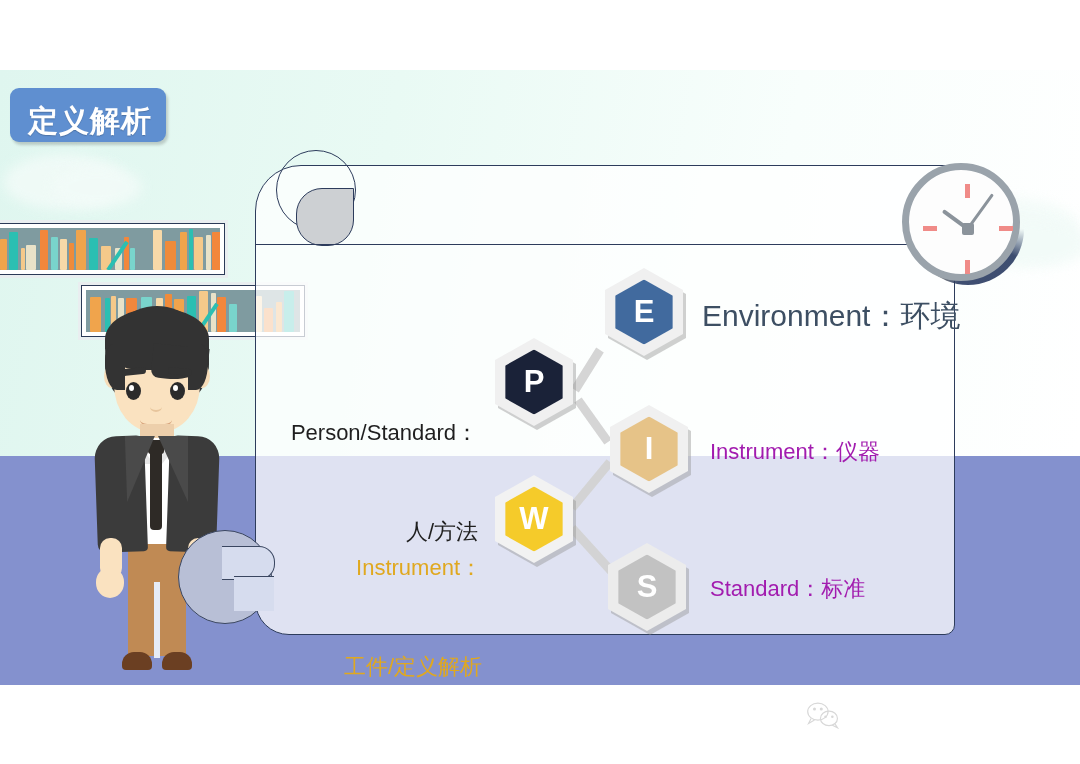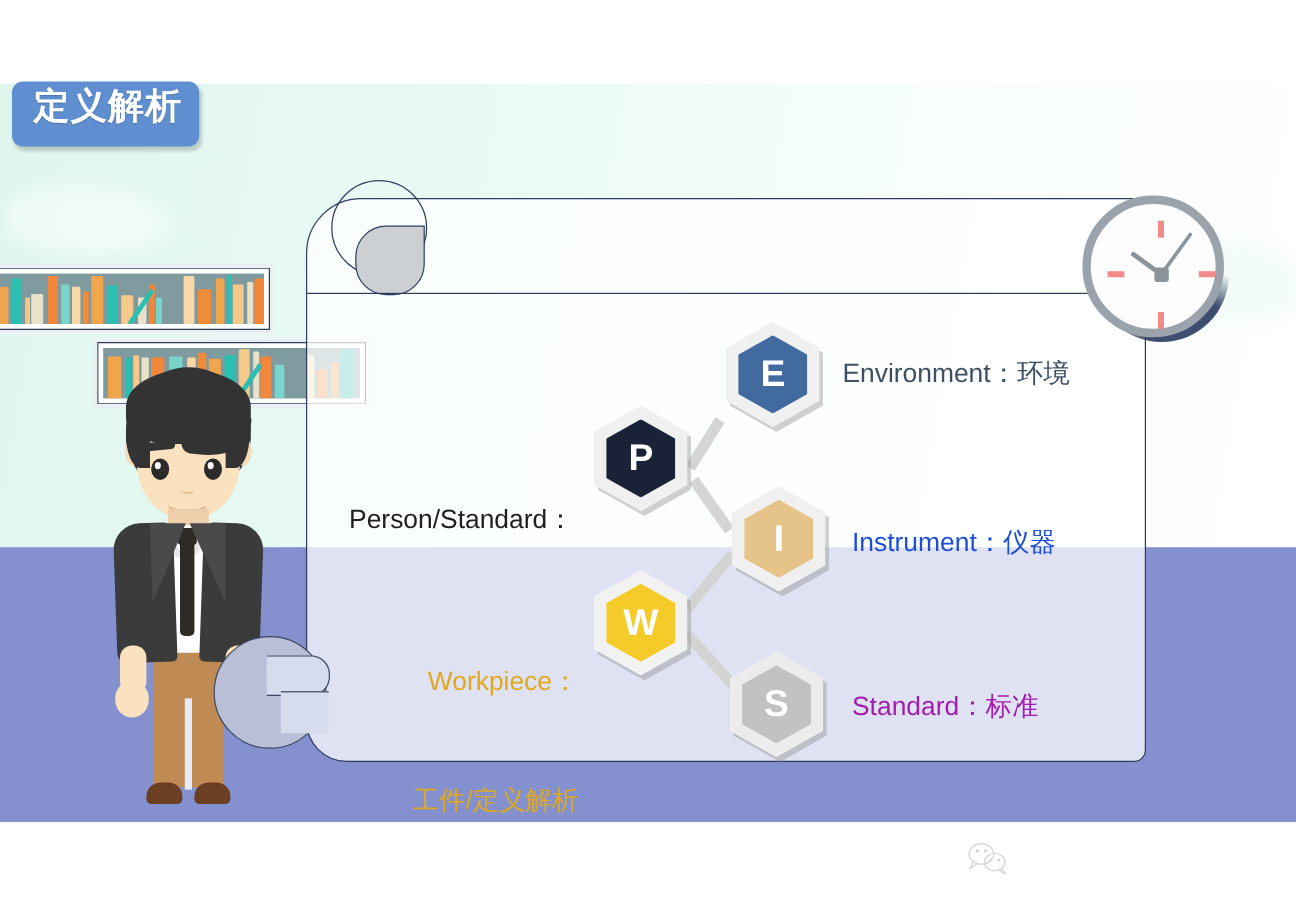--- a/index.html
+++ b/index.html
@@ -357,21 +357,21 @@
     justify-content: center;
     font-size: 31px;
     font-weight: bold;
     color: #ffffff;
   }
 
   
   .lbl { position: absolute; white-space: pre; }
   .lbl-env {
     left: 702px; top: 296px;
-    font-size: 22px;
+    font-size: 30px;
     color: #3d4f63;
   }
   .lbl-inst {
     left: 710px; top: 437px;
     font-size: 22px;
     color: #d79b3a;
   }
   .lbl-std {
     left: 710px; top: 574px;
     font-size: 22px;
@@ -390,27 +390,27 @@
     width: 194px;
     text-align: right;
     font-size: 22px;
     line-height: 33px;
     color: #e0a81f;
   }
 
   
   .header {
     position: absolute;
-    left: 10px; top: 68px;
+    left: 10px; top: 88px;
     height: 54px;
     background: #5f8fd0;
     border-radius: 9px;
     box-shadow: 2px 3px 3px rgba(0,0,0,.18);
     display: flex;
-    align-items: flex-start;
+    align-items: flex-end;
     padding: 0 14px 0 18px;
   }
   .header-title {
     font-size: 30px;
     font-weight: bold;
     color: #ffffff;
     letter-spacing: 1px;
     text-shadow: 0 1px 1px rgba(0,0,0,.2);
   }
   .header-chip {
@@ -613,29 +613,30 @@
       </div>
       <div class="hex" style="left: 608px; top: 543px;">
         <div class="outer" style="clip-path: polygon(50% 0%, 100% 25%, 100% 75%, 50% 100%, 0% 75%, 0% 25%); background: rgba(150, 150, 150, 0.45); transform: translate(3px, 4px);"></div>
         <div class="outer" style="clip-path: polygon(50% 0%, 100% 25%, 100% 75%, 50% 100%, 0% 75%, 0% 25%); background: rgb(236, 236, 236);"></div>
         <div class="inner" style="clip-path: polygon(50% 0%, 100% 25%, 100% 75%, 50% 100%, 0% 75%, 0% 25%); background: rgb(194, 194, 194); transform: scale(0.74);"></div>
         <div class="letter">S</div>
       </div>
     </div>
 
   <div class="lbl lbl-env" style="color: rgb(61, 79, 99);">Environment：环境</div>
-  <div class="lbl lbl-inst" style="color: #1d4ed8; text-align: right;">Instrument：仪器</div>
+  <div class="lbl lbl-inst" style="color: #a21caf; text-align: right;">Instrument：仪器</div>
   <div class="lbl lbl-std" style="color: #a21caf;">Standard：标准</div>
 
   <div class="lbl lbl-person" style="color: rgb(31, 31, 31);">
     <div>Person/Standard：</div>
+    <div>人/方法</div>
   </div>
 
   <div class="lbl lbl-work" style="color: rgb(224, 168, 31);">
-    <div>Workpiece：</div>
+    <div>Instrument：</div>
     <div>工件/定义解析</div>
   </div>
 
   <div class="header" style="background: rgb(95, 143, 208);">
     <div class="header-title">定义解析</div>
   </div>
 
   <div class="watermark">
     <svg class="wm-icon" viewBox="0 0 40 34">
       <g fill="none" stroke="#d8d8d8" stroke-width="1.4">

